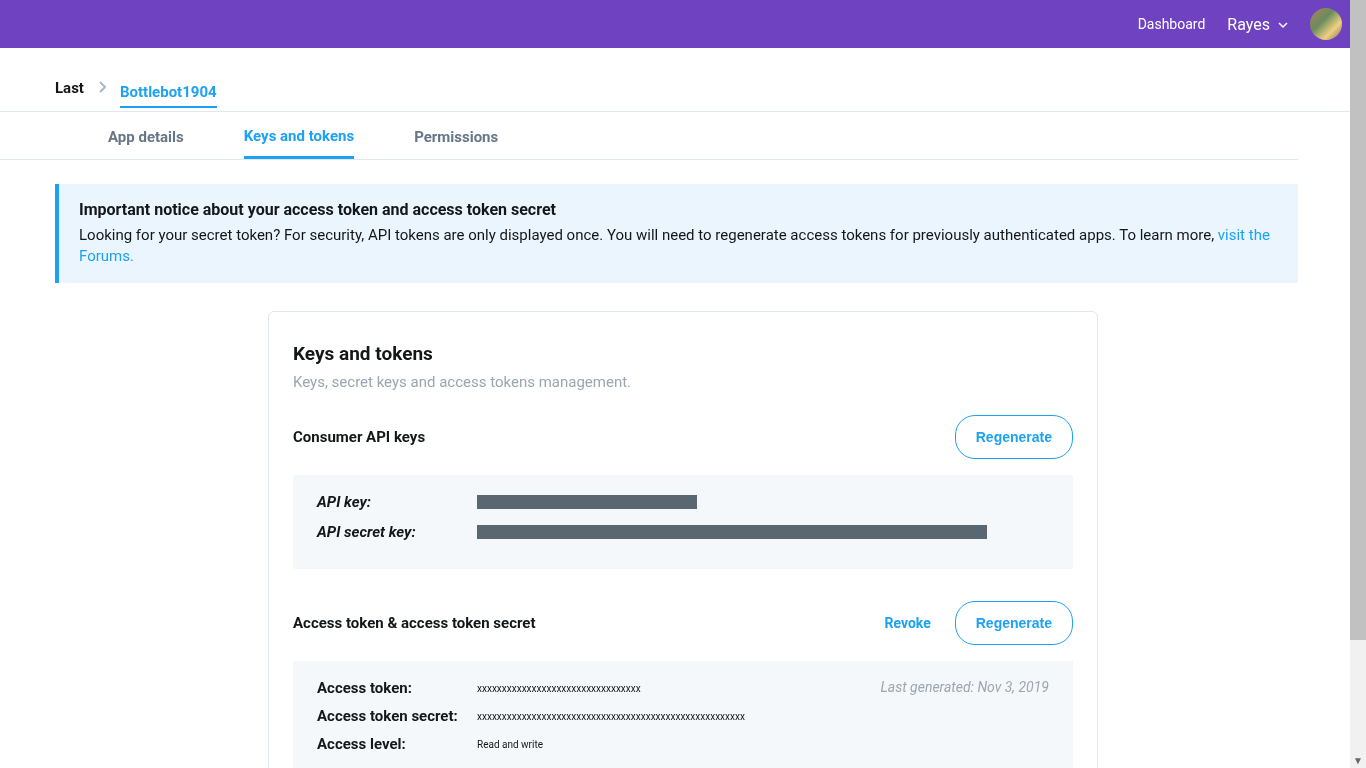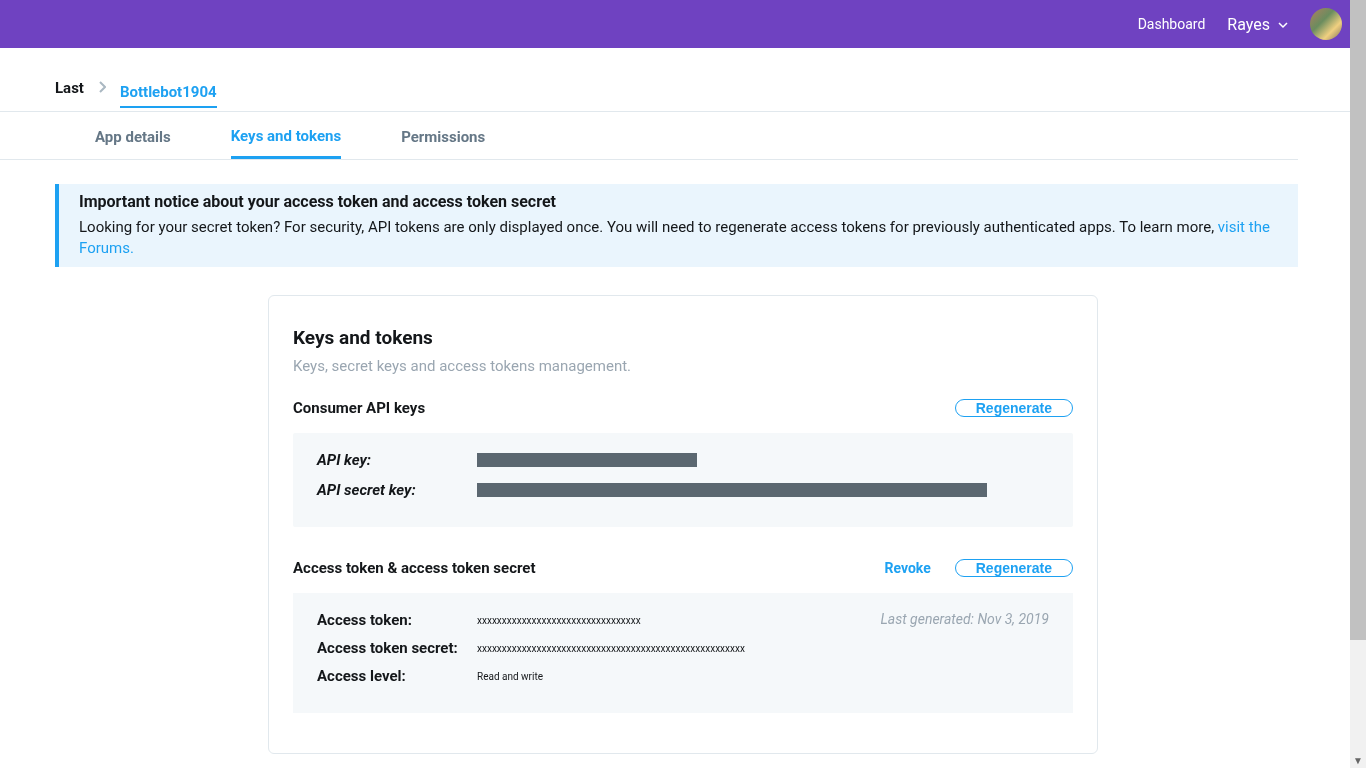--- a/index.html
+++ b/index.html
@@ -19,38 +19,38 @@
   
   .crumbbar { padding:0 55px; border-bottom:1px solid #e1e8ed; height:48px; display:flex; align-items:flex-end; margin-top:16px; }
   .crumbs { display:flex; align-items:center; gap:14px; font-size:15px; font-weight:700; }
   .crumb-apps { color:#14171a; cursor:pointer; padding-bottom:14px; }
   .crumb-sep { color:#aab8c2; padding-bottom:14px; }
   .crumb-app { color:#1da1f2; cursor:pointer; padding-bottom:5px; border-bottom:2px solid #1da1f2; }
 
   
   .tabrow { padding:0 55px; border-bottom:1px solid #e1e8ed; height:48px; display:flex; align-items:flex-end; max-width:1298px; }
   .tab { font-size:15px; font-weight:700; color:#657786; padding:0 0 13px 0; margin-right:60px; cursor:pointer; }
-  .tab:first-child { margin-left:40px; }
+  .tab:first-child { margin-left:53px; }
   .tab.active { color:#1da1f2; border-bottom:3px solid #1da1f2; padding-bottom:11px; }
 
   
-  .notice { margin:24px 55px 0 55px; background:#eaf5fd; border-left:4px solid #1da1f2; padding:8px 20px; max-width:1243px; }
+  .notice { margin:24px 55px 0 55px; background:#eaf5fd; border-left:4px solid #1da1f2; padding:16px 20px; max-width:1243px; }
   .notice-title { font-weight:700; font-size:16px; margin-bottom:6px; }
   .notice-body { font-size:15px; color:#14171a; line-height:1.4; }
   .notice-body .link { color:#1da1f2; cursor:pointer; }
 
   
   .card { width:830px; margin:28px auto 0 auto; border:1px solid #e1e8ed; border-radius:6px; padding:30px 24px 40px 24px; }
   .card h2 { font-size:19px; font-weight:700; margin-bottom:8px; }
   .card .sub { color:#9aa6b1; font-size:15px; margin-bottom:24px; }
 
   .section-head { display:flex; align-items:center; justify-content:space-between; margin-bottom:16px; }
   .section-head h3 { font-size:15px; font-weight:700; }
   .head-actions { display:flex; align-items:center; gap:24px; }
-  .btn { border:1px solid #1da1f2; color:#1da1f2; background:#fff; border-radius:20px; padding:0 20px; font-size:14px; font-weight:700; cursor:pointer; }
+  .btn { border:1px solid #1da1f2; color:#1da1f2; background:#fff; border-radius:20px; padding:13px 20px; font-size:14px; font-weight:700; cursor:pointer; }
   .link-btn { color:#1da1f2; font-size:14px; font-weight:700; cursor:pointer; }
 
   .graybox { background:#f5f8fa; padding:18px 24px; border-radius:2px;font-style:italic; }
   .kv { display:flex; align-items:center; margin-bottom:12px; }
   .kv:last-child { margin-bottom:10px; }
   .klabel { width:160px; font-weight:700; font-size:15px; color:#14171a; }
   .redact { height:14px; background:#5b6770; }
   .redact.w1 { width:220px; }
   .redact.w2 { width:510px; }
 

